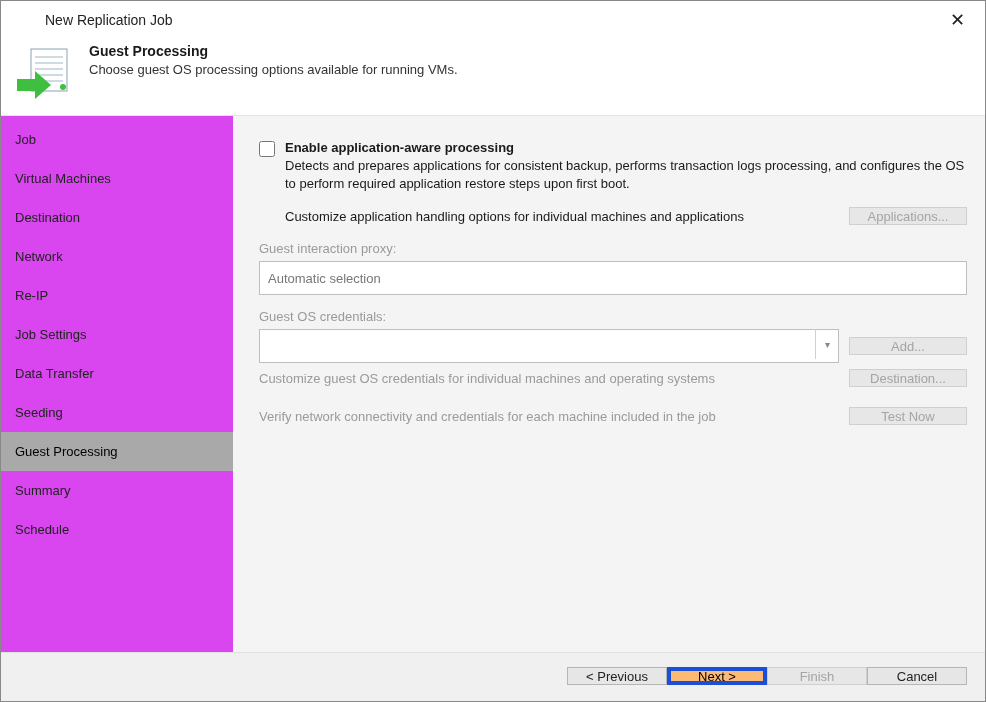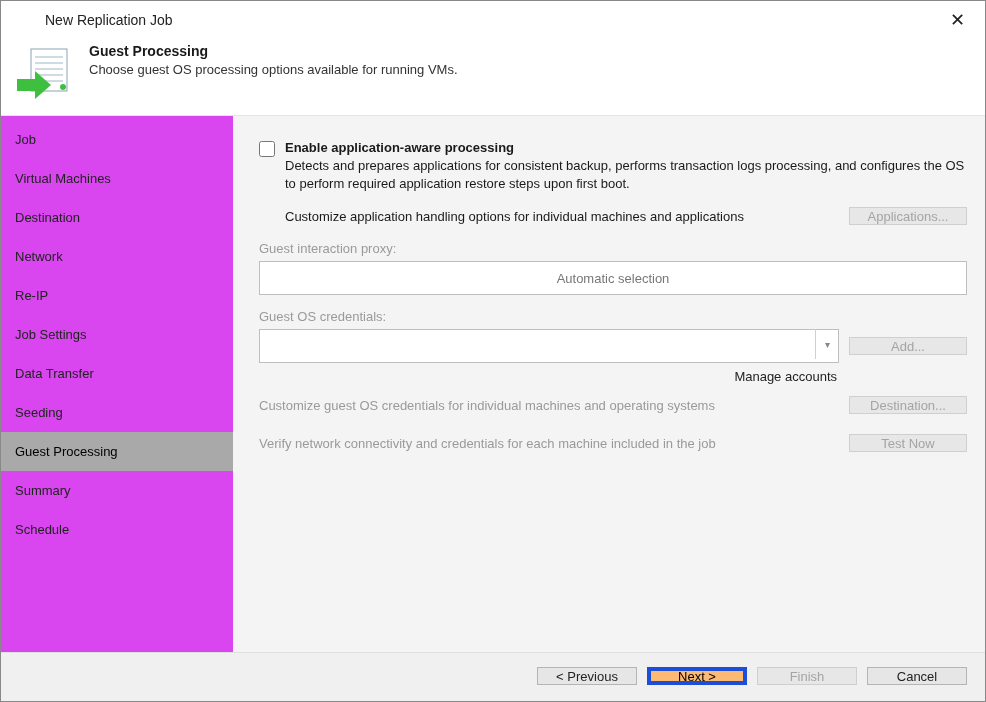--- a/index.html
+++ b/index.html
@@ -132,21 +132,20 @@
       margin-top: 2px;
     }
     .text-input, .combo {
       height: 30px;
       border: 1px solid #bfbfbf;
       background: #fff;
       padding: 16px 8px;
       font-size: 13px;
       color: #888;
       font-family: inherit;
-      text-align: center;
     }
     .text-input[readonly] { background:#fff; color:#777; }
     .field-row {
       display: flex;
       align-items: center;
       gap: 10px;
       margin-bottom: 6px;
     }
     .field-row .text-input, .field-row .combo-wrap { flex:1; }
     .combo-wrap {
@@ -197,21 +196,20 @@
       padding-right: 130px;
       margin-bottom: 12px;
       font-size: 13px;
       color: #222;
     }
     .footer {
       border-top: 1px solid #e0e0e0;
       padding: 14px 18px 16px 18px;
       display: flex;
       justify-content: flex-end;
-      gap: 10px;
       background: #f0f0f0;
     }
     .footer .btn { min-width: 100px; }
   </style>
 </head>
 <body>
 
 <div class="titlebar">
   <span>New Replication Job</span>
   <span class="close">✕</span>
@@ -269,21 +267,20 @@
     </div>
 
     <div class="field-label disabled-txt" style="margin-top:8px">Guest OS credentials:</div>
     <div class="field-row">
       <div class="combo-wrap">
         <input class="combo" readonly="" value="" style="">
         <span class="caret">▾</span>
       </div>
       <button class="btn disabled">Add...</button>
     </div>
-    <div class="manage-link">Manage accounts</div>
 
     <div class="row-inline">
       <span class="label-txt disabled-txt">Customize guest OS credentials for individual machines and operating systems</span>
       <button class="btn disabled">Destination...</button>
     </div>
 
     <div class="row-inline" style="margin-top:6px">
       <span class="label-txt disabled-txt">Verify network connectivity and credentials for each machine included in the job</span>
       <button class="btn disabled">Test Now</button>
     </div>

